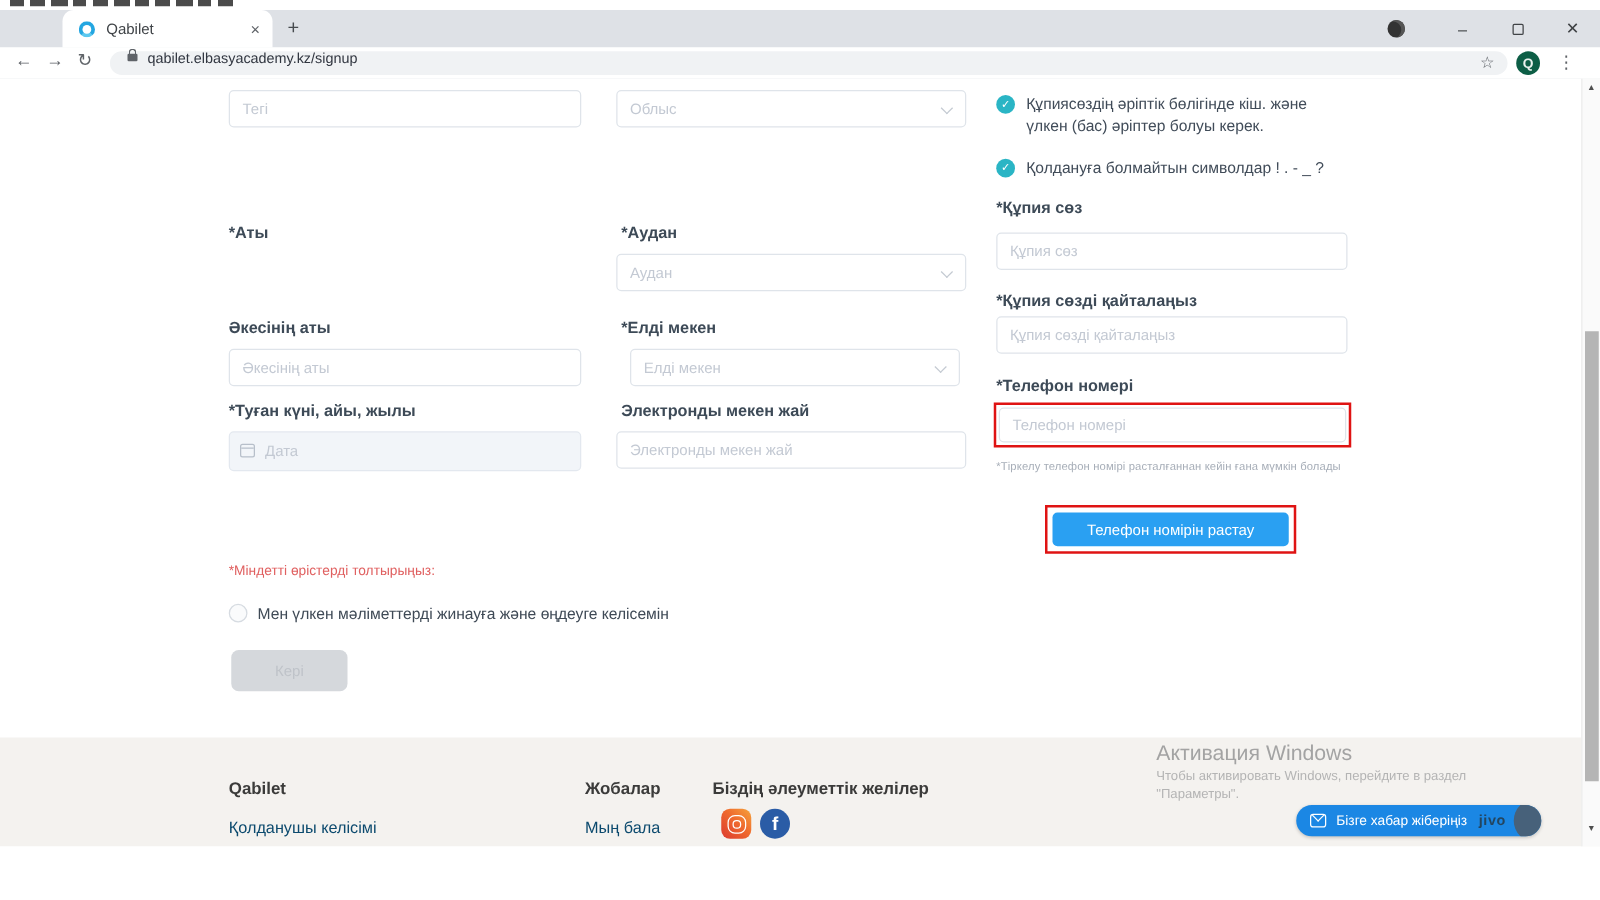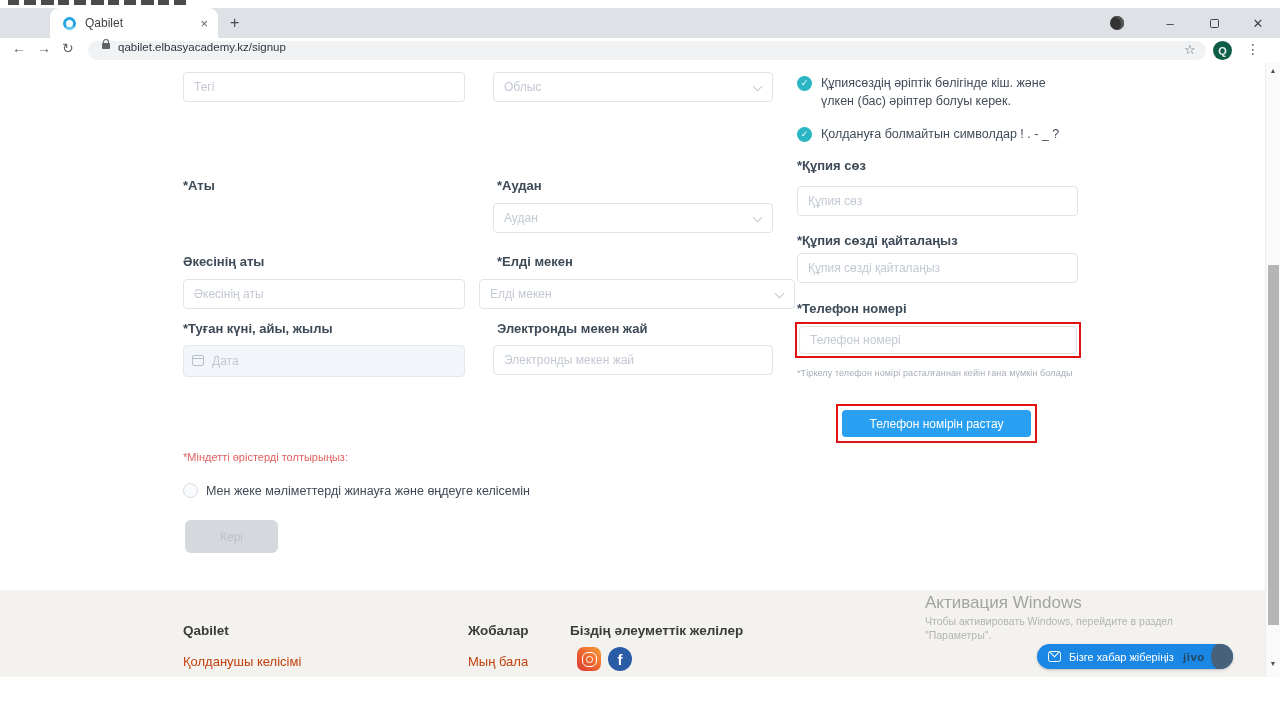--- a/index.html
+++ b/index.html
@@ -52,21 +52,21 @@
   .btn-blue{position:absolute;inset:4px;background:#2aa0f2;border:none;border-radius:4px;color:#fff;font-size:12px;
     font-family:"Liberation Sans","DejaVu Sans",sans-serif;display:flex;align-items:center;justify-content:center;}
   .red-note{position:absolute;font-size:11px;color:#e06060;}
   .radio{position:absolute;width:15px;height:15px;border-radius:50%;border:1px solid #d6dbe1;background:#fafbfc;box-sizing:border-box;}
   .consent{position:absolute;font-size:12.5px;color:#3f4a56;}
   .btn-back{position:absolute;width:93px;height:33px;background:#d5d8dc;border:none;border-radius:6px;color:#bfc3c9;
     font-size:12px;font-family:"Liberation Sans","DejaVu Sans",sans-serif;}
   
   .footer{position:absolute;left:0;top:527px;width:1280px;height:87px;background:#f4f2ef;}
   .ft-title{position:absolute;font-size:13.5px;font-weight:700;color:#3b3b3a;white-space:nowrap;}
-  .ft-link{position:absolute;font-size:13px;color:#c2410c;white-space:nowrap;}
+  .ft-link{position:absolute;font-size:13px;color:#0c4a6e;white-space:nowrap;}
   .ig{position:absolute;width:24px;height:24px;border-radius:7px;background:linear-gradient(45deg,#dc3a2f,#ef6a2e 55%,#f5a33c);}
   .ig::before{content:'';position:absolute;inset:4.5px;border:1.6px solid #fff;border-radius:6px;}
   .ig::after{content:'';position:absolute;left:9px;top:9px;width:4.5px;height:4.5px;border:1.6px solid #fff;border-radius:50%;}
   .fb{position:absolute;width:24px;height:24px;border-radius:50%;background:#2a5ca6;color:#fff;font-size:15px;font-weight:700;
       display:flex;align-items:center;justify-content:center;}
   
   .wm1{position:absolute;font-size:17px;color:#a3a3a3;font-weight:400;}
   .wm2{position:absolute;font-size:10.5px;color:#b4b4b4;}
   
   .jivo{position:absolute;left:1037px;top:581px;width:196px;height:25px;background:#1b87e4;border-radius:13px;overflow:hidden;
@@ -135,21 +135,21 @@
     <div class="field" style="left:493px;top:9px;width:280px">
       <input readonly="" placeholder="Облыс" style="">
       <span class="caret"></span>
     </div>
     <div class="lbl" style="left:497px;top:115px">*Аудан</div>
     <div class="field" style="left:493px;top:140px;width:280px">
       <input readonly="" placeholder="Аудан" style="">
       <span class="caret"></span>
     </div>
     <div class="lbl" style="left:497px;top:191px">*Елді мекен</div>
-    <div class="field" style="left:479px;top:216px;width:316px">
+    <div class="field" style="left:504px;top:216px;width:264px">
       <input readonly="" placeholder="Елді мекен" style="">
       <span class="caret"></span>
     </div>
     <div class="lbl" style="left:497px;top:258px">Электронды мекен жай</div>
     <div class="field" style="left:493px;top:282px;width:280px">
       <input placeholder="Электронды мекен жай" style="">
     </div>
 
     <div class="req" style="left:797px;top:12px">
       <span class="check">✓</span>
@@ -171,21 +171,21 @@
     <div class="annot" style="left:795px;top:259px;width:282px;height:32px">
       <input placeholder="Телефон номері" style="">
     </div>
     <div class="note" style="left:797px;top:305px">*Тіркелу телефон номірі расталғаннан кейін ғана мүмкін болады</div>
     <div class="annot" style="left:836px;top:341px;width:197px;height:35px">
       <button class="btn-blue">Телефон номірін растау</button>
     </div>
 
     <div class="red-note" style="left:183px;top:388px">*Міндетті өрістерді толтырыңыз:</div>
     <span class="radio" style="left:183px;top:420px"></span>
-    <div class="consent" style="left:206px;top:421px">Мен жеке мәліметтерді жинауға және өңдеуге келісемін</div>
+    <div class="consent" style="left:206px;top:421px">Мен үлкен мәліметтерді жинауға және өңдеуге келісемін</div>
     <button class="btn-back" style="left:185px;top:457px">Кері</button>
 
     <div class="footer">
       <div class="ft-title" style="left:183px;top:33px">Qabilet</div>
       <div class="ft-link" style="left:183px;top:64px">Қолданушы келісімі</div>
       <div class="ft-title" style="left:468px;top:33px">Жобалар</div>
       <div class="ft-link" style="left:468px;top:64px">Мың бала</div>
       <div class="ft-title" style="left:570px;top:33px">Біздің әлеуметтік желілер</div>
       <span class="ig" style="left:577px;top:57px"></span>
       <span class="fb" style="left:608px;top:57px">f</span>

